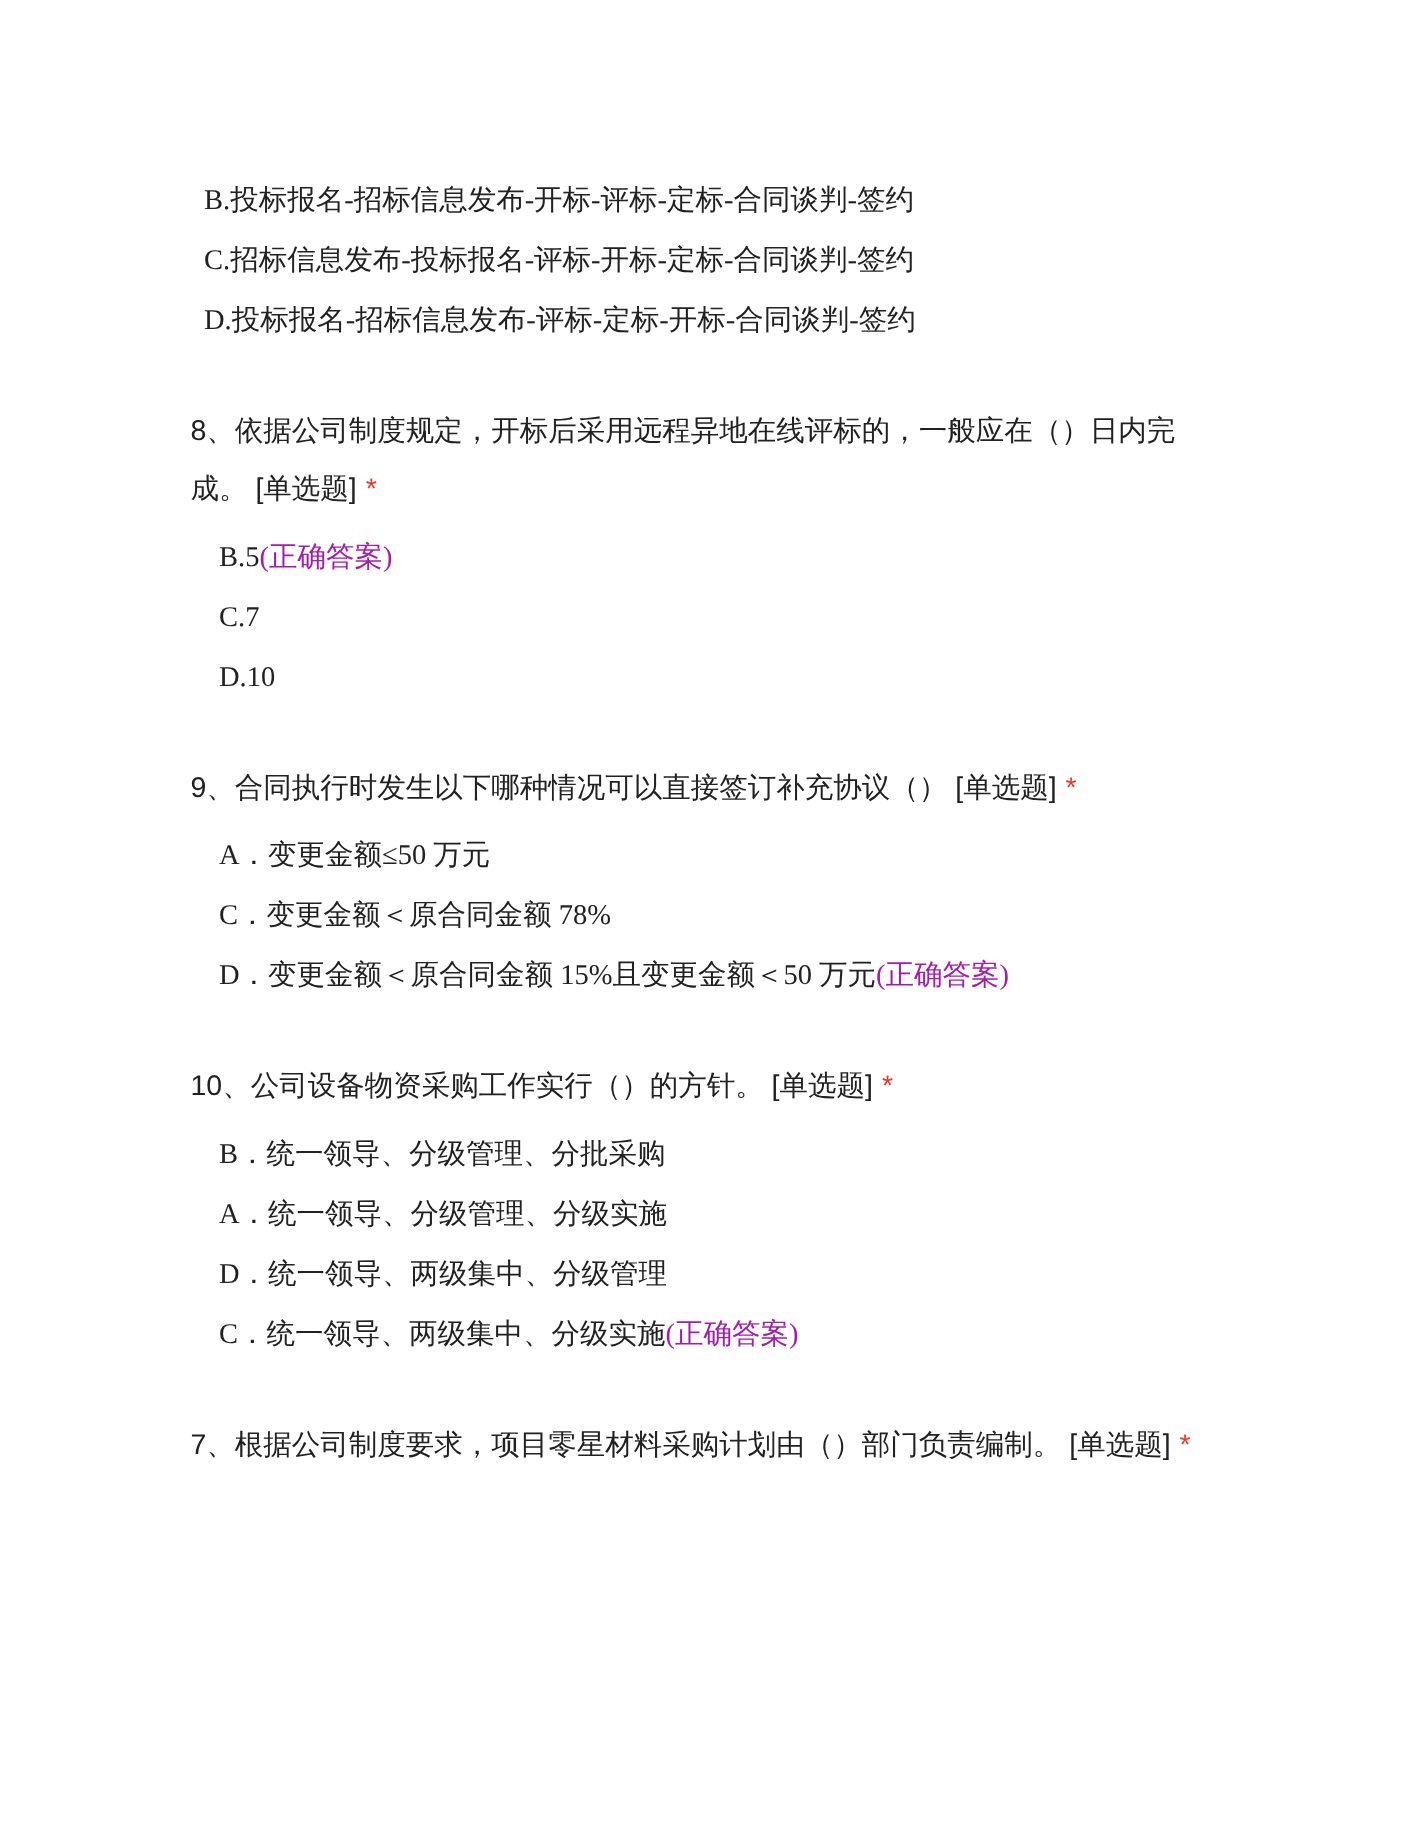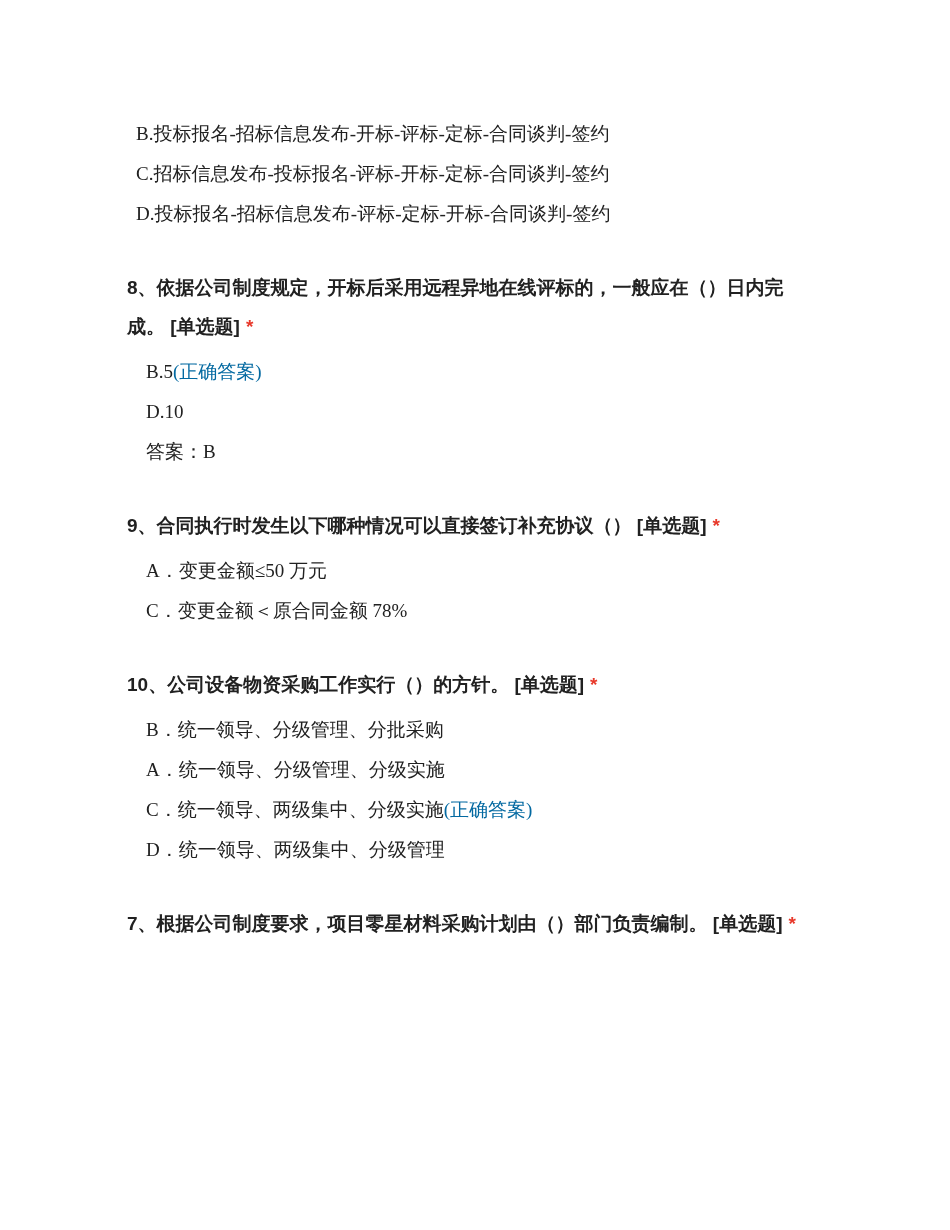--- a/index.html
+++ b/index.html
@@ -22,21 +22,20 @@
     font-size: 19px;
     border-radius: 27px;
   }
   .line {
     line-height: 40px;
     white-space: pre-wrap;
   }
   .question-title .line {
     line-height: 39px;
     font-family: "Liberation Sans", "DejaVu Sans", sans-serif;
-    font-weight: bold;
   }
   .options-group {
     margin-top: 6px;
   }
   .options-group .line {
     padding-left: 19px;
   }
   .options-group.residual {
     margin-top: 0;
   }
@@ -44,65 +43,66 @@
     padding-left: 9px;
   }
   .question-title {
     margin-top: 34px;
   }
   .required {
     color: #e8392b;
     margin-left: 6px;
   }
   .correct {
-    color: #0369a1;
+    color: #a21caf;
   }
 </style>
 </head>
 <body>
 
 <div class="doc">
 
   <div class="options-group residual">
     <div class="line">B.投标报名-招标信息发布-开标-评标-定标-合同谈判-签约</div>
     <div class="line">C.招标信息发布-投标报名-评标-开标-定标-合同谈判-签约</div>
     <div class="line">D.投标报名-招标信息发布-评标-定标-开标-合同谈判-签约</div>
   </div>
 
   <section>
     <div class="question-title">
       <div class="line"><span>8、依据公司制度规定，开标后采用远程异地在线评标的，一般应在（）日内完</span></div>
       <div class="line"><span>成。 [单选题]</span><span class="required">*</span></div>
     </div>
     <div class="options-group">
       <div class="line"><span>B.5</span><span class="correct">(正确答案)</span></div>
+      <div class="line">C.7</div>
       <div class="line">D.10</div>
-      <div class="line">答案：B</div>
     </div>
   </section>
 
   <section>
     <div class="question-title">
       <div class="line"><span>9、合同执行时发生以下哪种情况可以直接签订补充协议（） [单选题]</span><span class="required">*</span></div>
     </div>
     <div class="options-group">
       <div class="line">A．变更金额≤50 万元</div>
       <div class="line">C．变更金额＜原合同金额 78%</div>
+      <div class="line"><span>D．变更金额＜原合同金额 15%且变更金额＜50 万元</span><span class="correct">(正确答案)</span></div>
     </div>
   </section>
 
   <section>
     <div class="question-title">
       <div class="line"><span>10、公司设备物资采购工作实行（）的方针。 [单选题]</span><span class="required">*</span></div>
     </div>
     <div class="options-group">
       <div class="line">B．统一领导、分级管理、分批采购</div>
       <div class="line">A．统一领导、分级管理、分级实施</div>
+      <div class="line">D．统一领导、两级集中、分级管理</div>
       <div class="line"><span>C．统一领导、两级集中、分级实施</span><span class="correct">(正确答案)</span></div>
-      <div class="line">D．统一领导、两级集中、分级管理</div>
     </div>
   </section>
 
   <section>
     <div class="question-title">
       <div class="line"><span>7、根据公司制度要求，项目零星材料采购计划由（）部门负责编制。 [单选题]</span><span class="required">*</span></div>
     </div>
   </section>
 
 </div>

